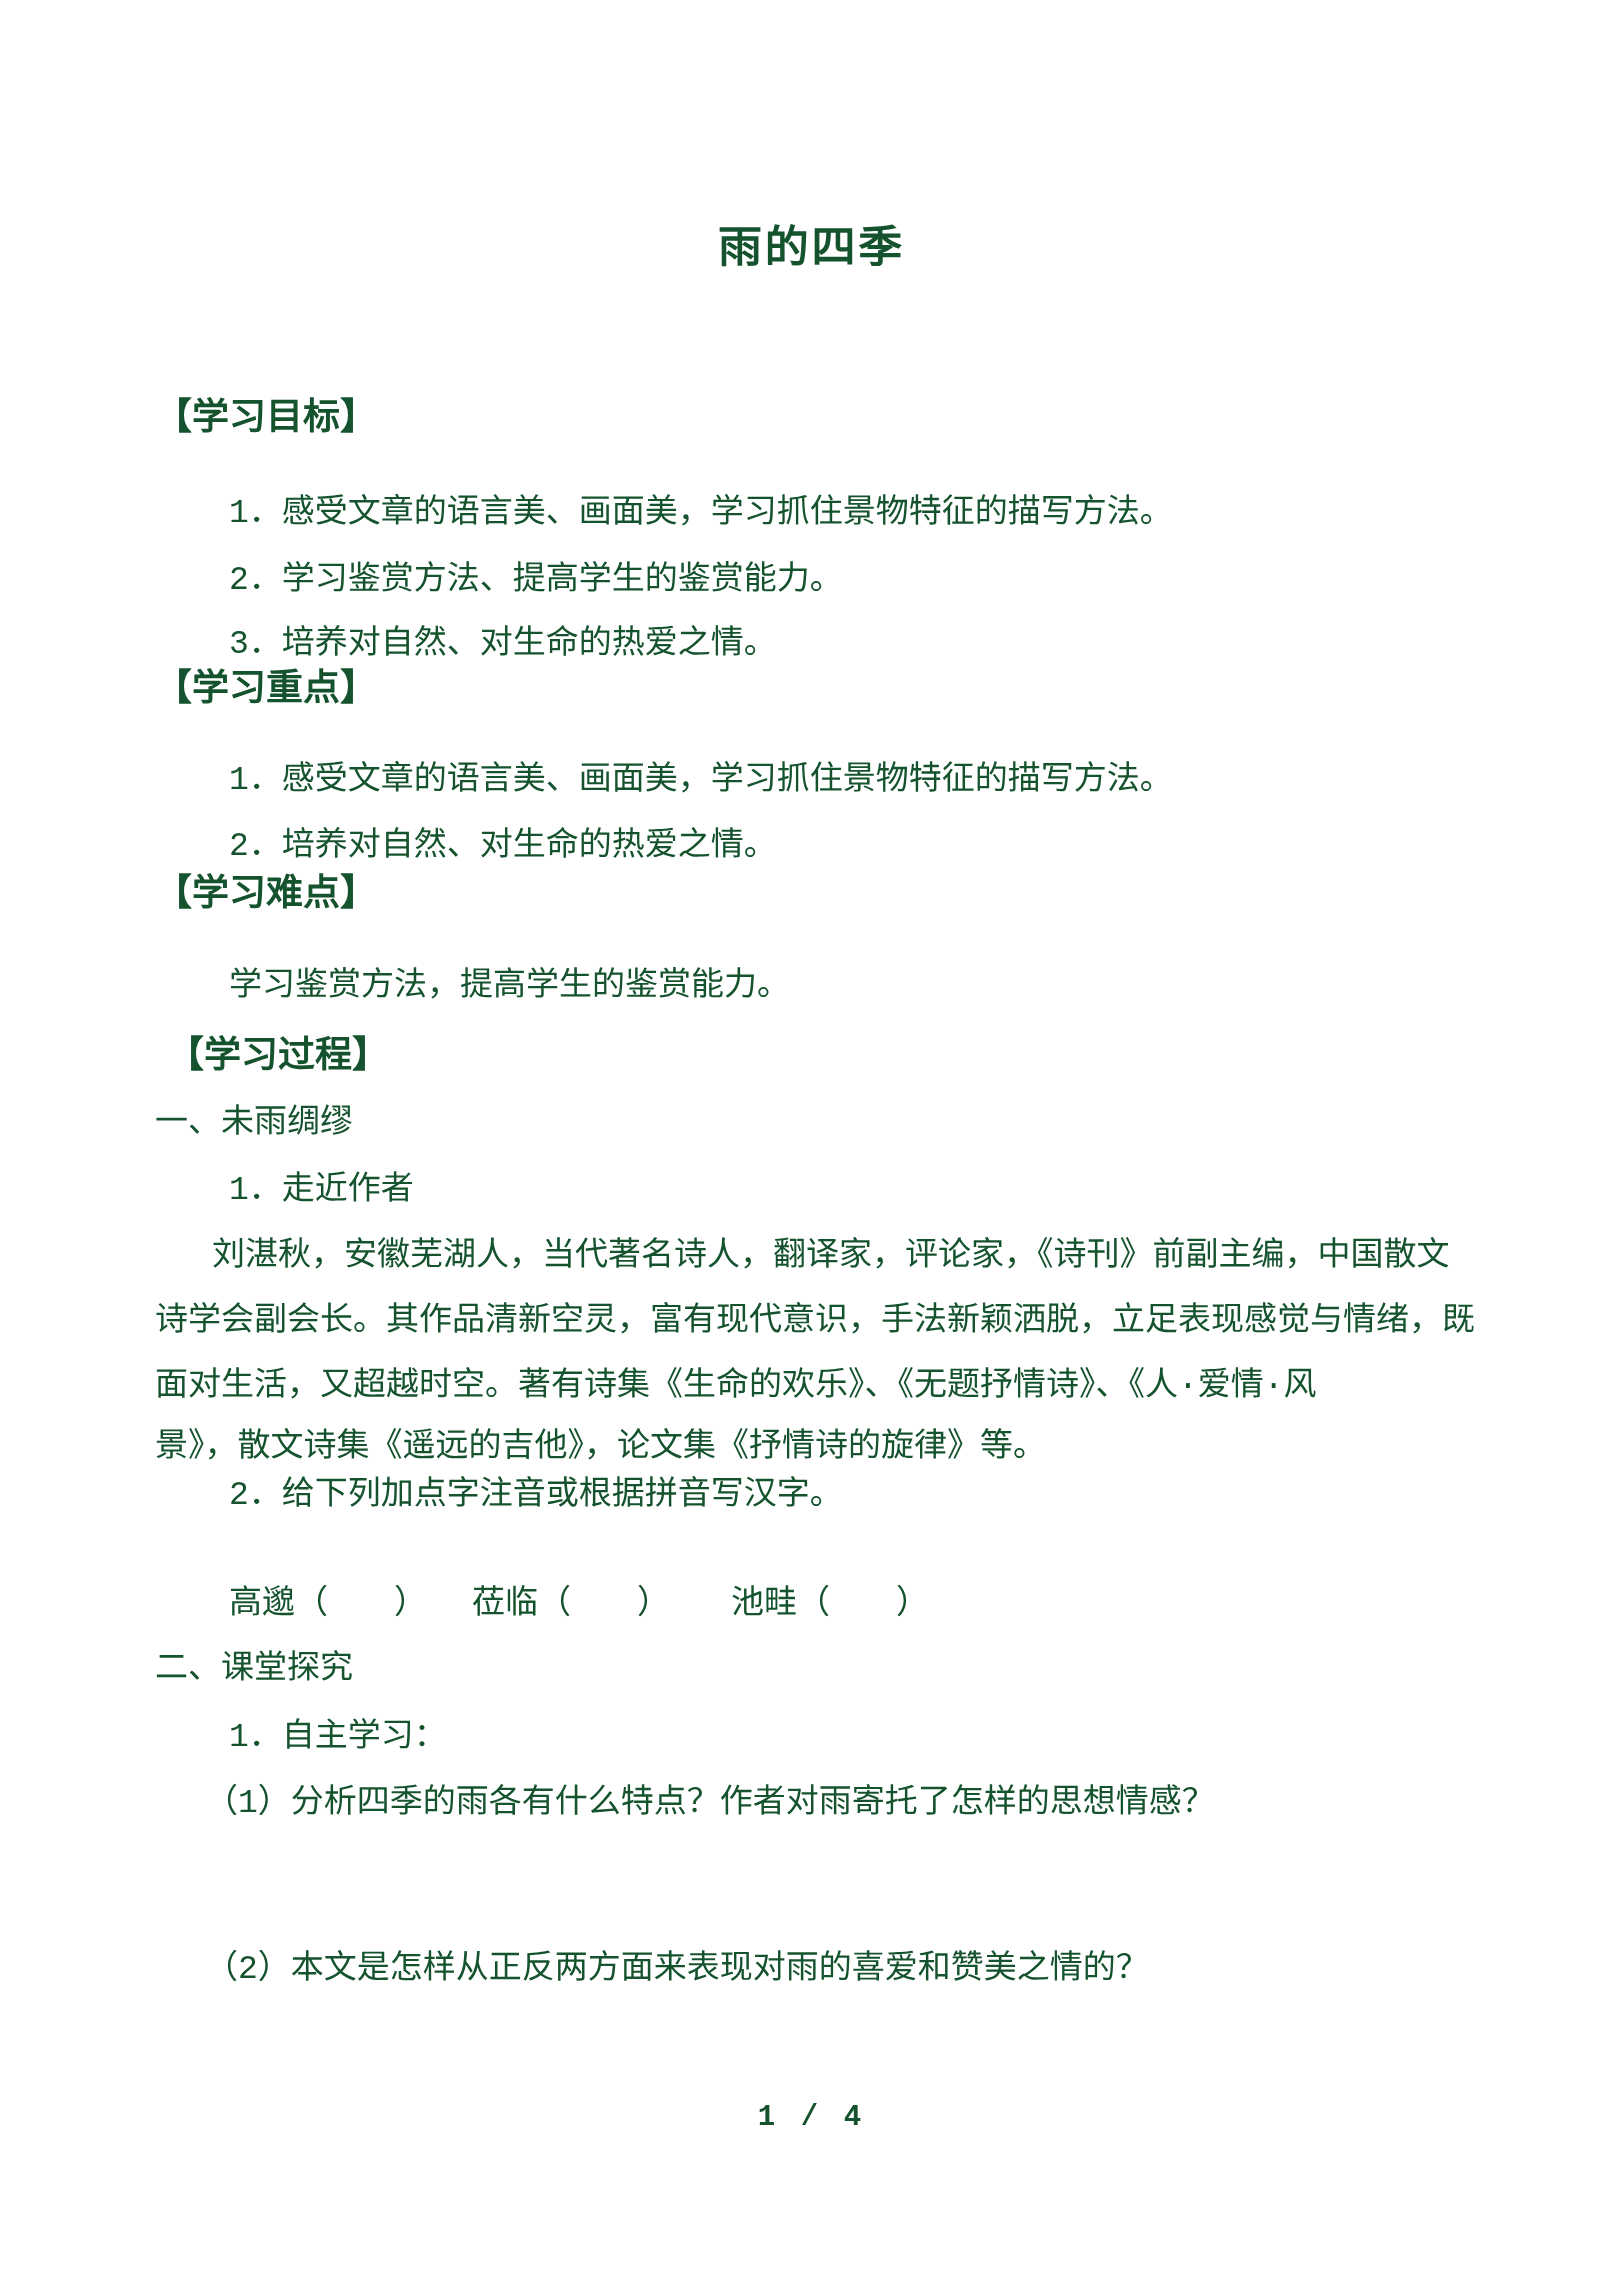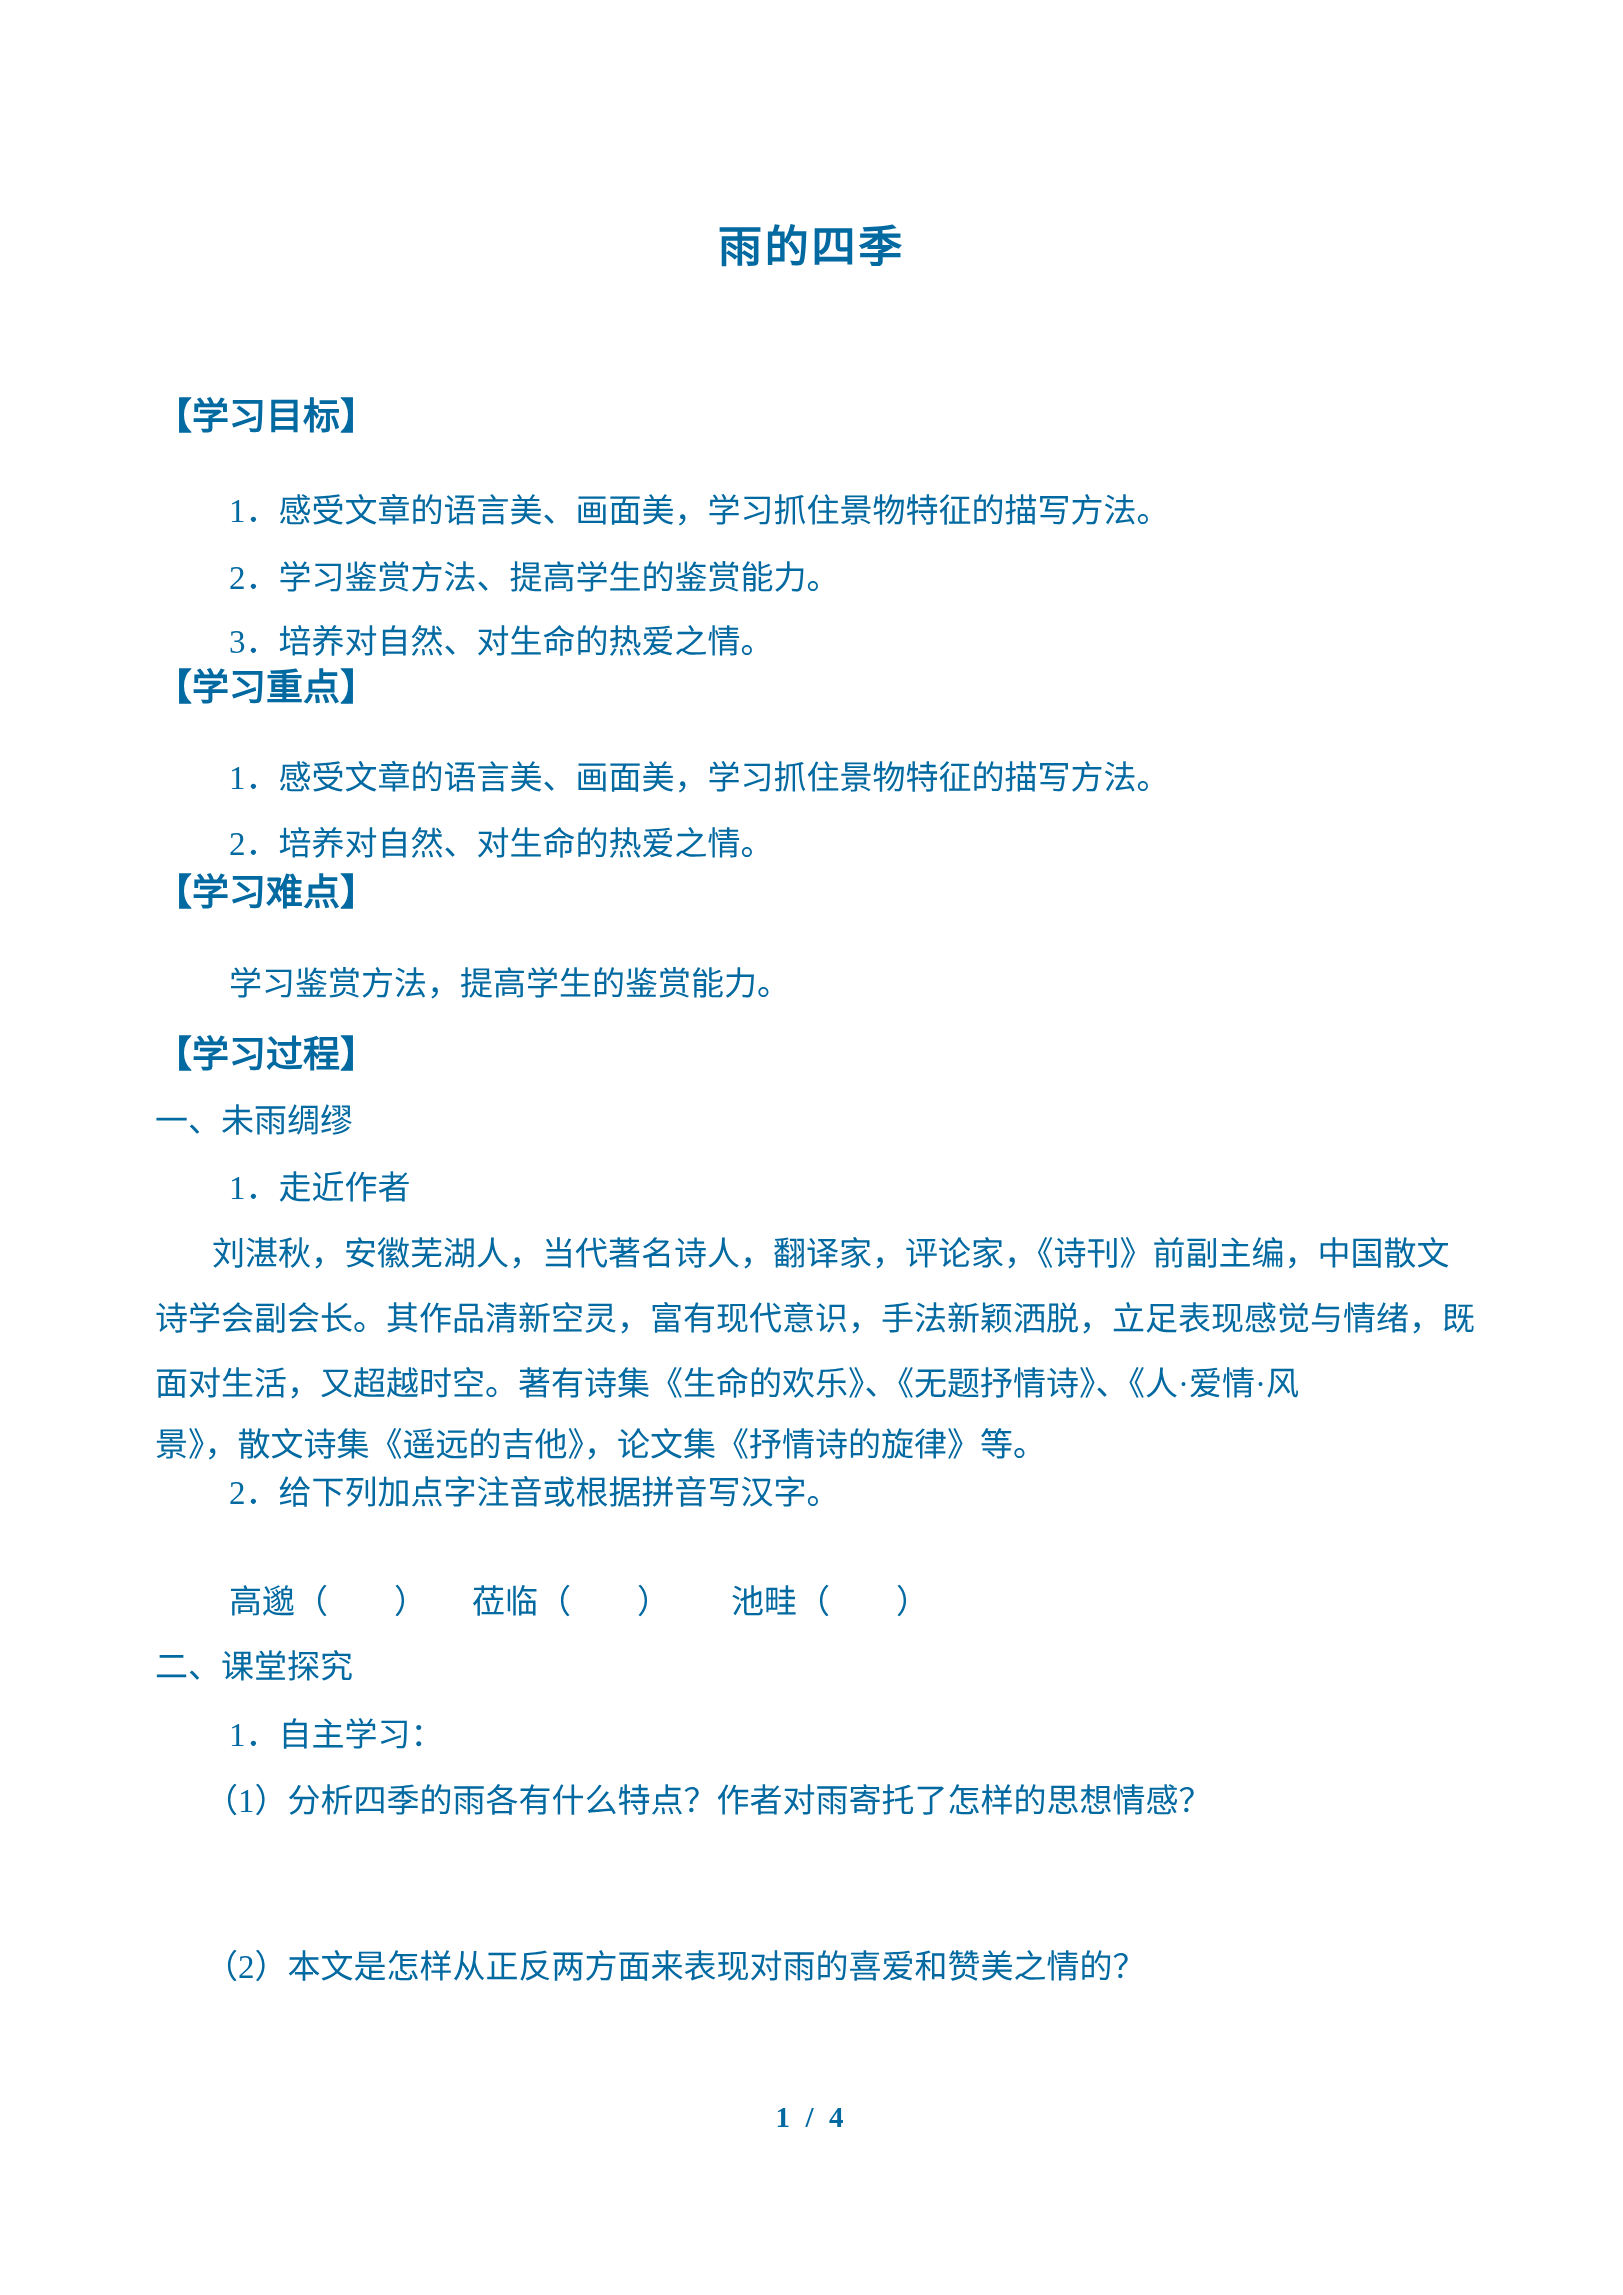--- a/index.html
+++ b/index.html
@@ -2,22 +2,22 @@
 <html lang="zh-CN" style="font-size:11px"><head>
 <meta charset="utf-8">
 <style>
   html,body{margin:0;padding:0;background:#888;}
   .page{
     position:relative;
     width:1623px;
     height:2295px;
     margin:0 auto;
     background:#ffffff;
-    color:#0369a1;
-    font-family:Liberation Serif, serif;
+    color:#14532d;
+    font-family:Liberation Mono, monospace;
     font-size:33px;
     overflow:hidden;
   }
   .abs{position:absolute;display:flex;align-items:center;height:65px;white-space:nowrap;}
   .doc-title{
     left:0;right:0;top:205px;height:75px;
     justify-content:center;
     font-size:44px;font-weight:bold;
     letter-spacing:2.7px;
   }
@@ -52,21 +52,21 @@
   <div class="abs indent-line" style="top:542px;">2．学习鉴赏方法、提高学生的鉴赏能力。</div>
   <div class="abs indent-line" style="top:606px;">3．培养对自然、对生命的热爱之情。</div>
 
   <div class="abs section-heading" style="top:651px;">【学习重点】</div>
   <div class="abs indent-line" style="top:742px;">1．感受文章的语言美、画面美，学习抓住景物特征的描写方法。</div>
   <div class="abs indent-line" style="top:808px;">2．培养对自然、对生命的热爱之情。</div>
 
   <div class="abs section-heading" style="top:856px;">【学习难点】</div>
   <div class="abs indent-line" style="top:948px;">学习鉴赏方法，提高学生的鉴赏能力。</div>
 
-  <div class="abs section-heading" style="top:1018px;">【学习过程】</div>
+  <div class="abs section-heading" style="top:1018px;margin-left:12px;">【学习过程】</div>
 
   <div class="abs margin-line" style="top:1085px;">一、未雨绸缪</div>
   <div class="abs indent-line" style="top:1152px;">1．走近作者</div>
 
   <div class="abs para-line para-first" style="top:1218px;">刘湛秋，安徽芜湖人，当代著名诗人，翻译家，评论家，《诗刊》前副主编，中国散文</div>
   <div class="abs para-line" style="top:1348px;">面对生活，又超越时空。著有诗集《生命的欢乐》、《无题抒情诗》、《人·爱情·风</div>
   <div class="abs para-line" style="top:1283px;">诗学会副会长。其作品清新空灵，富有现代意识，手法新颖洒脱，立足表现感觉与情绪，既</div>
   <div class="abs para-line" style="top:1409px;">景》，散文诗集《遥远的吉他》，论文集《抒情诗的旋律》等。</div>
 
   <div class="abs indent-line" style="top:1457px;">2．给下列加点字注音或根据拼音写汉字。</div>

